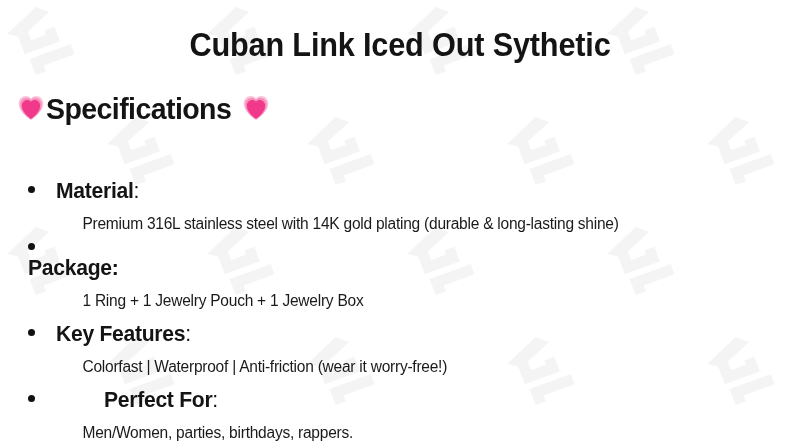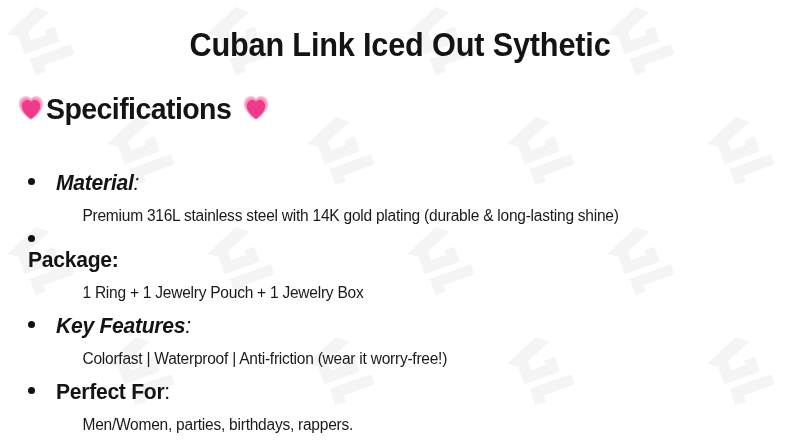--- a/index.html
+++ b/index.html
@@ -122,27 +122,27 @@
     font-weight: 400;
     font-size: 16px;
     letter-spacing: -0.25px;
     color: #1a1a1a;
     transform: scaleX(0.97);
     transform-origin: left center;
     white-space: nowrap;
   }
 
   
-  .spec-item.i0 .spec-head   { margin-top: 4px; font-style: italic; }
+  .spec-item.i0 .spec-head   { margin-top: 12px; }
   .spec-item.i0 .spec-detail { margin-top: 11px; }
   .spec-item.i1 .spec-head   { margin-top: 15px; flex-direction: column; }
   .spec-item.i1 .spec-detail { margin-top: 11px; }
-  .spec-item.i2 .spec-head   { margin-top: 11px; font-style: italic; }
+  .spec-item.i2 .spec-head   { margin-top: 11px; }
   .spec-item.i2 .spec-detail { margin-top: 11px; }
-  .spec-item.i3 .spec-head   { margin-top: 11px; }
+  .spec-item.i3 .spec-head   { margin-top: 11px; gap: 48px; }
   .spec-item.i3 .spec-detail { margin-top: 11px; }
 </style>
 </head>
 <body>
 
 <div id="watermark-layer">
     <div class="wm-tile" style="left: 0px; top: 0px; transform: rotate(-20deg);">
       <svg viewBox="0 0 100 100" xmlns="http://www.w3.org/2000/svg">
         <g fill="#f4f4f4">
           <path d="M14 30 L60 10 L74 22 L40 36 L40 48 L60 48 L60 42 L74 42 L74 62 L26 62 L26 38 Z"></path>

